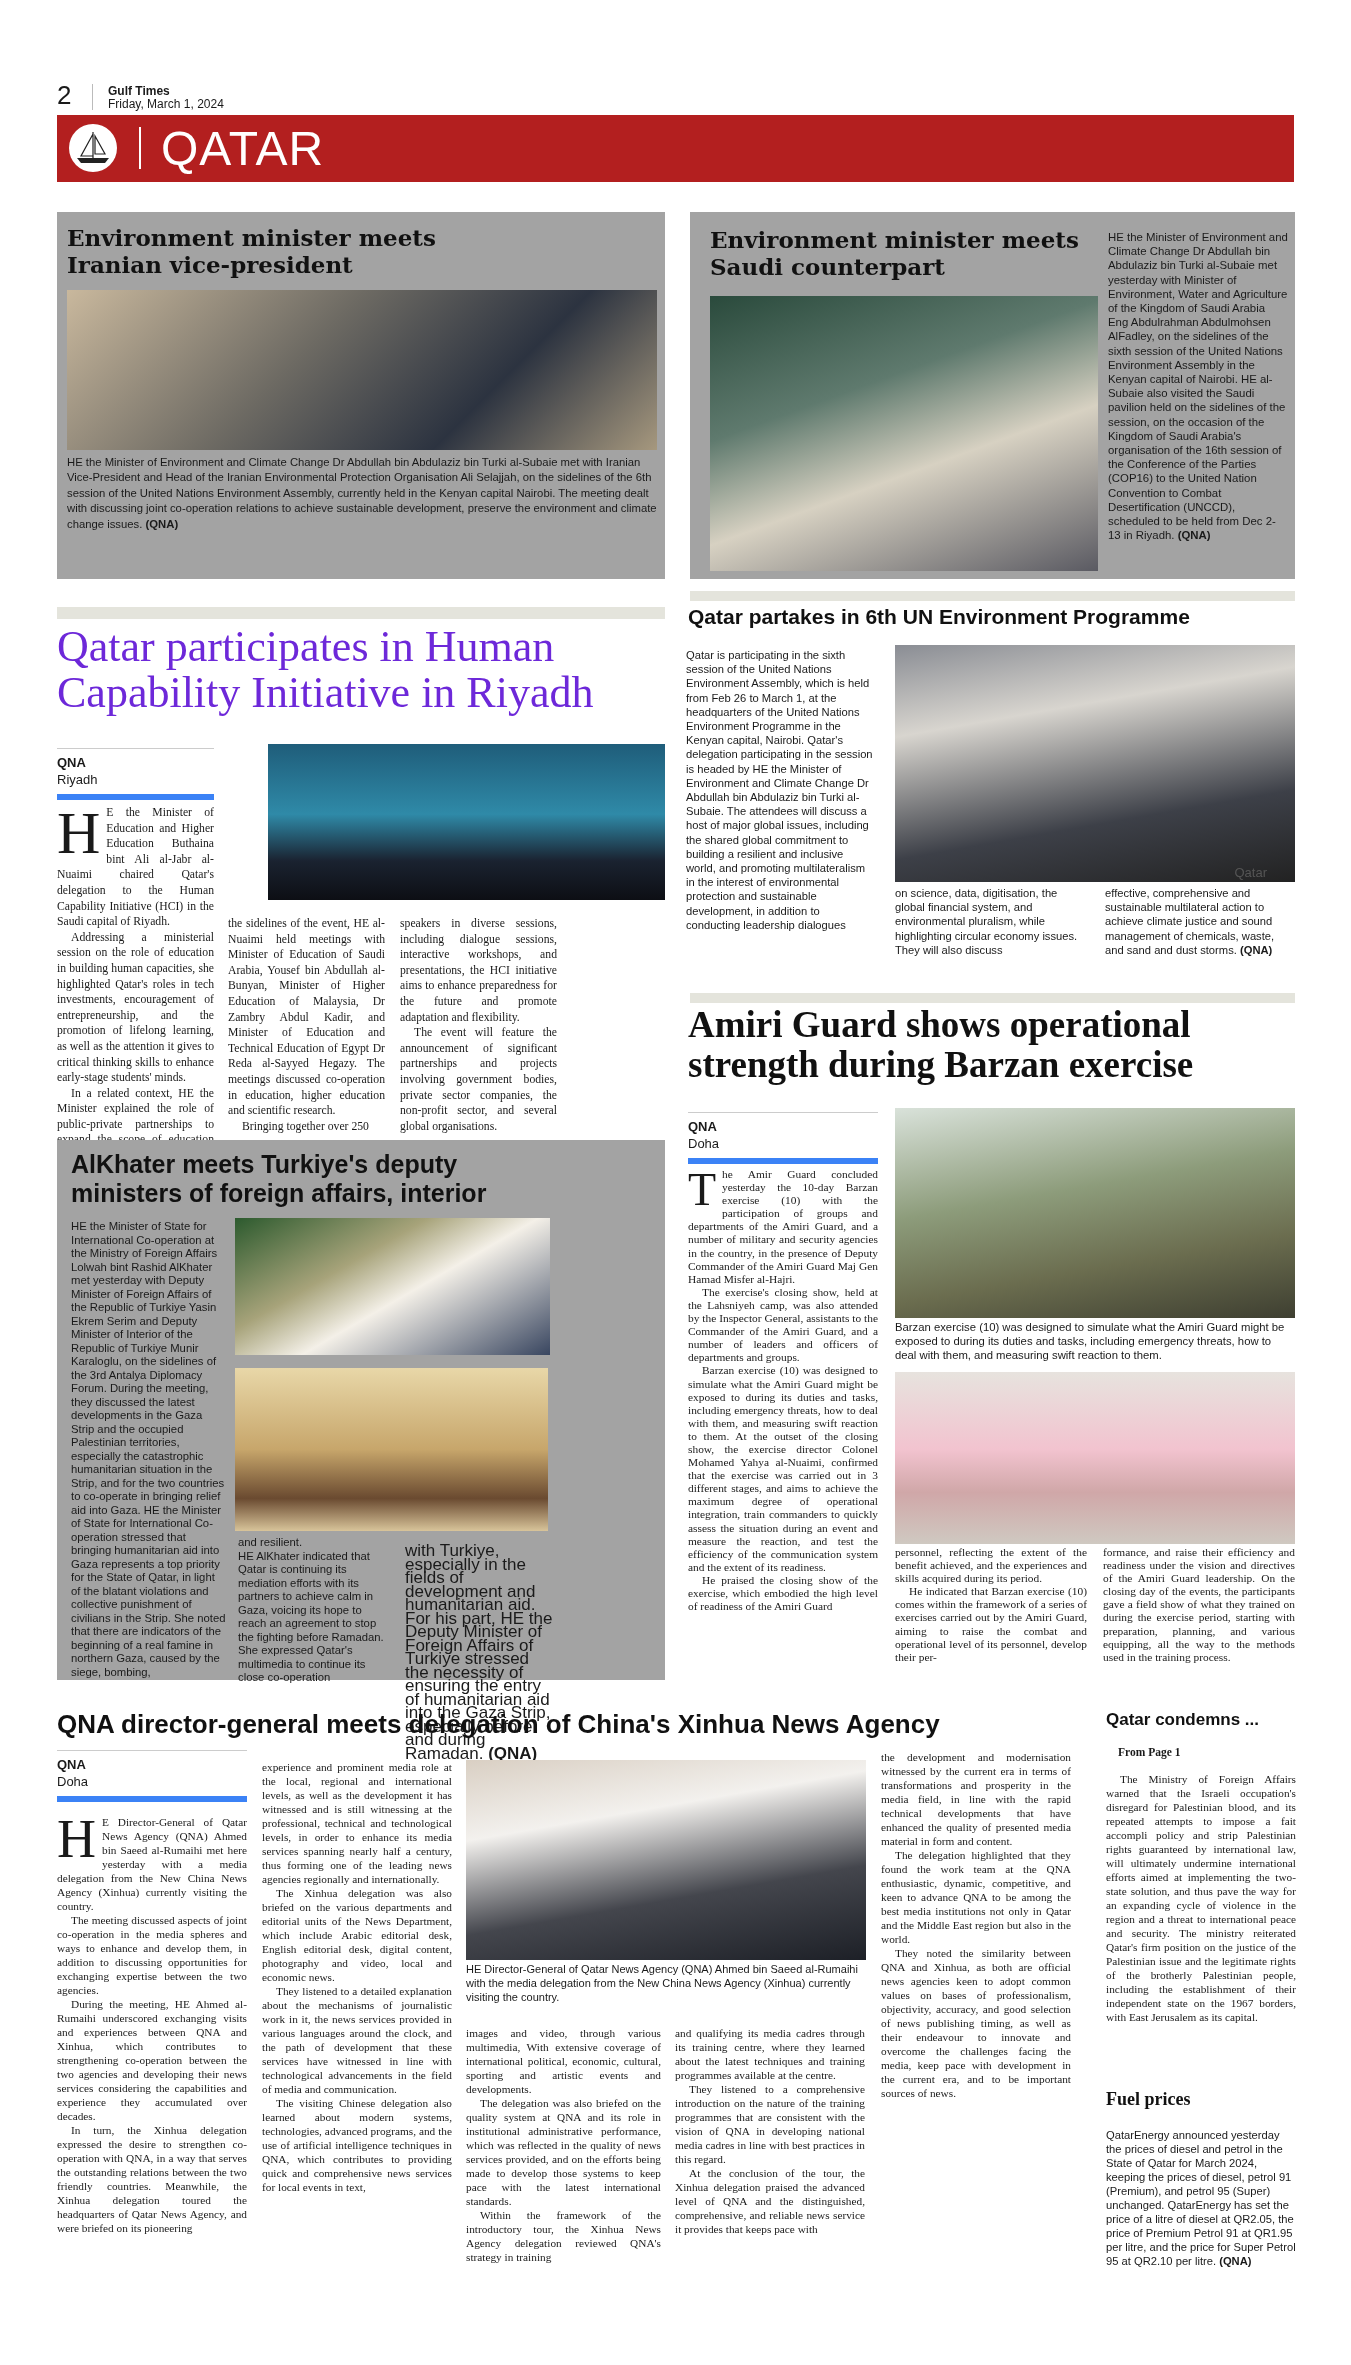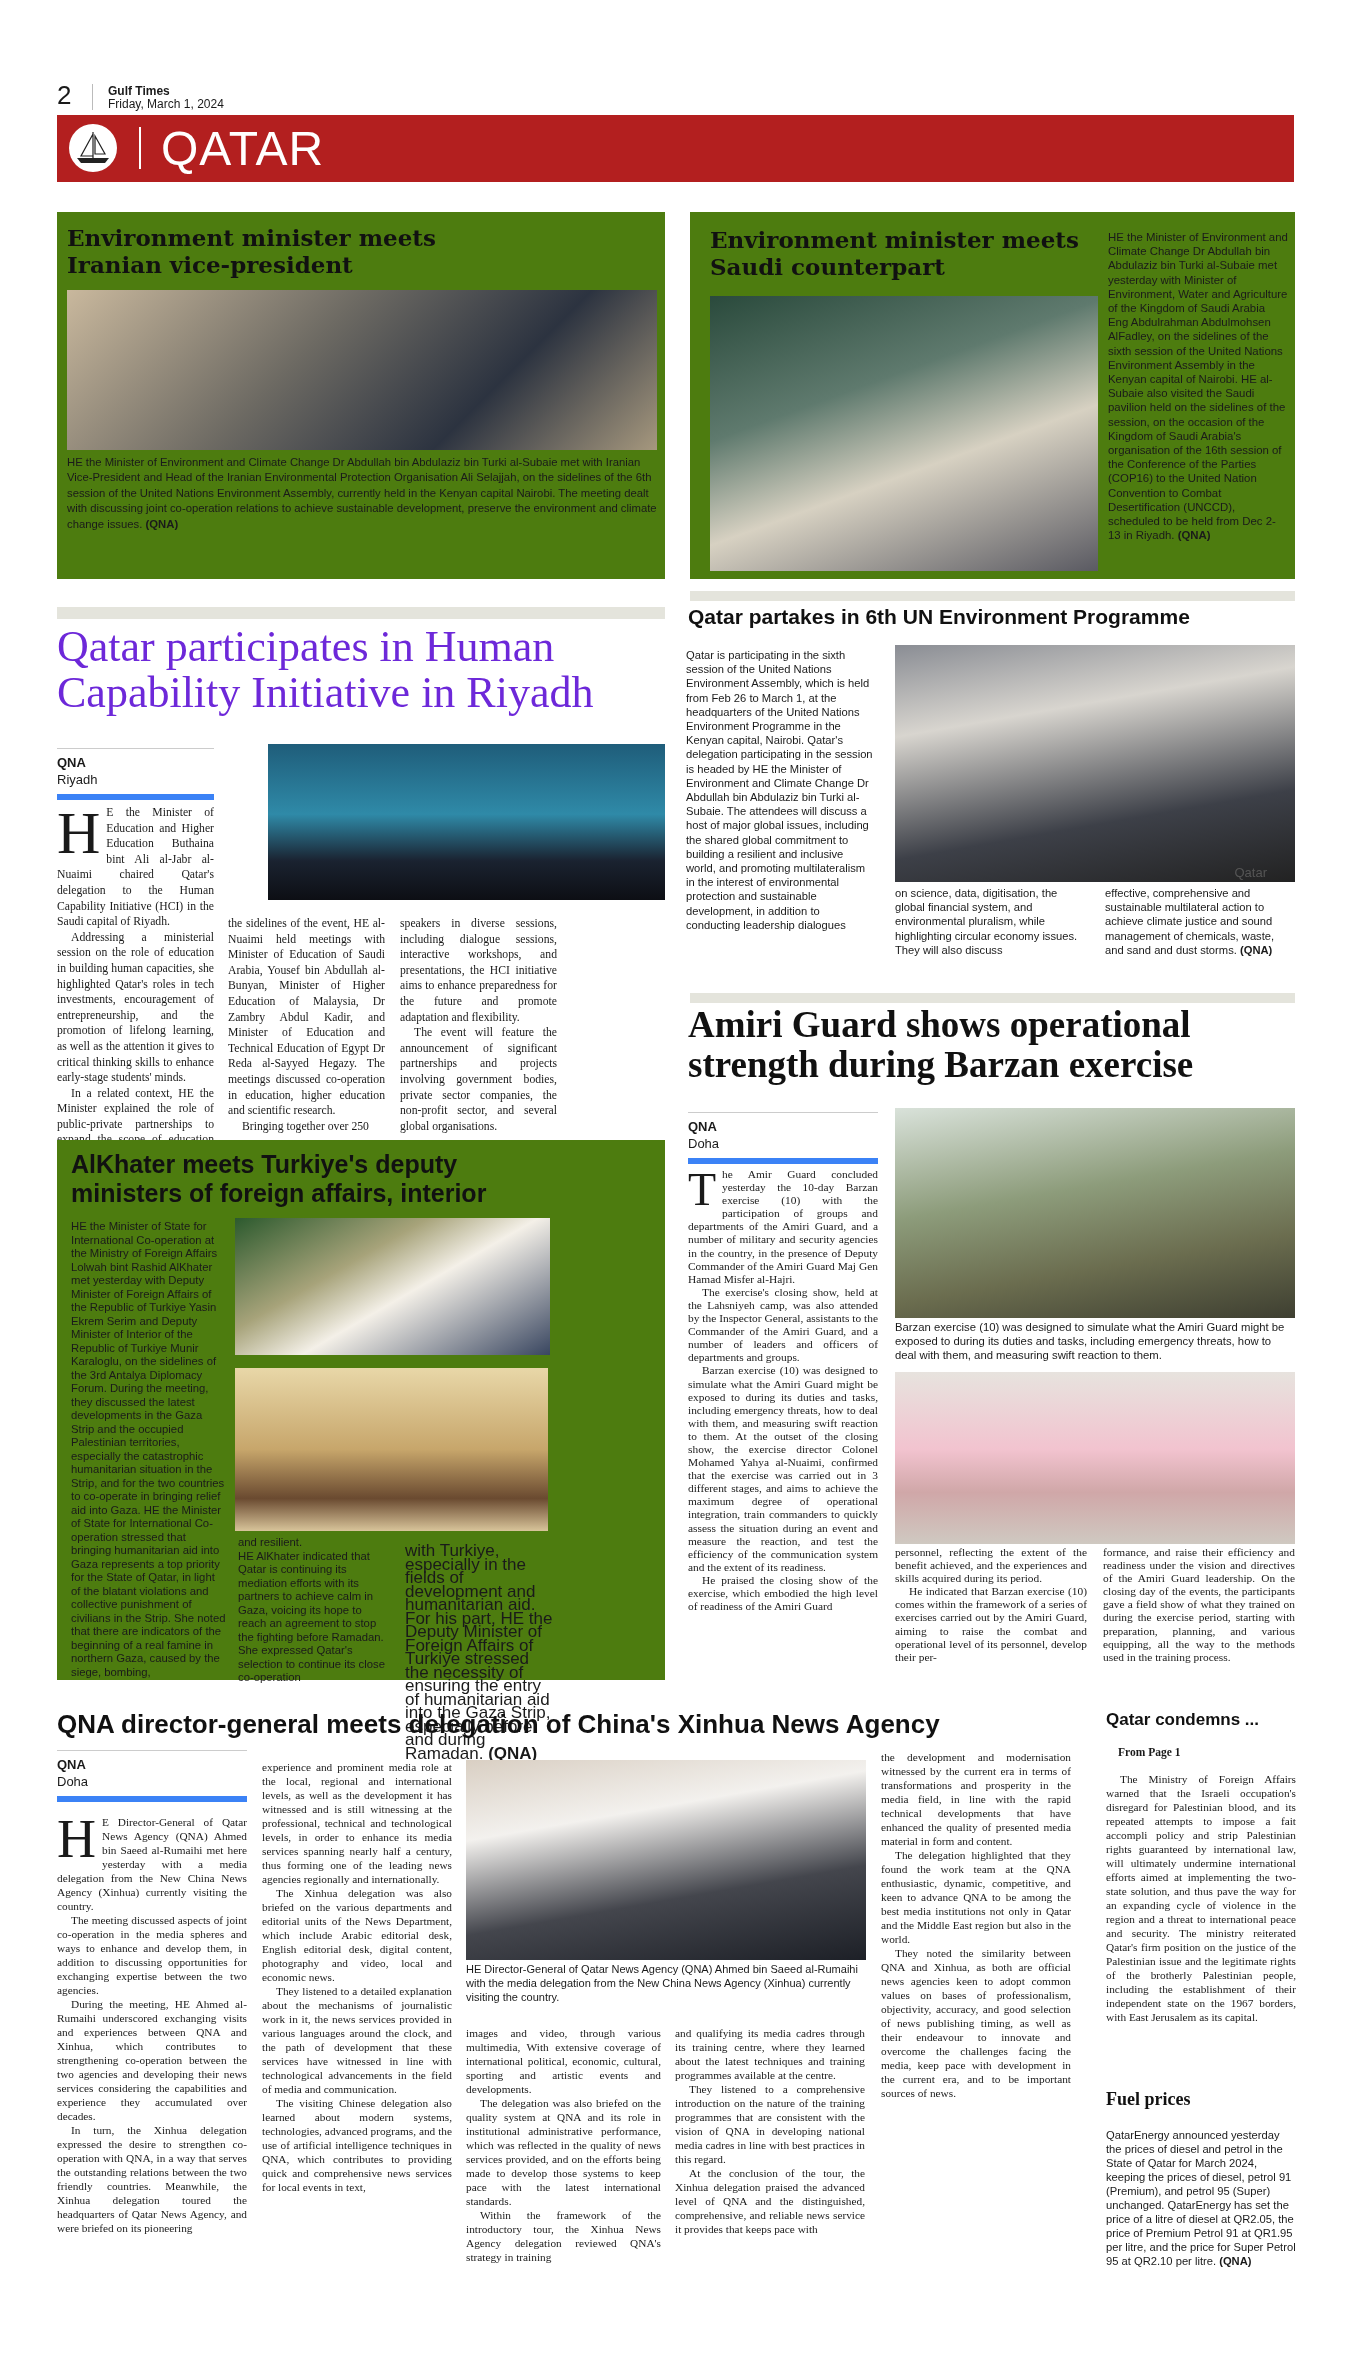--- a/index.html
+++ b/index.html
@@ -9,21 +9,21 @@
 .sans{font-family:"Liberation Sans",sans-serif}
 .serif{font-family:"Liberation Serif",serif}
 .hdr-num{left:57px;top:80px;font:26px "Liberation Sans",sans-serif}
 .hdr-sep{left:92px;top:84px;width:1px;height:26px;background:#bbb}
 .hdr-pub{left:108px;top:84px;font:bold 12px "Liberation Sans",sans-serif}
 .hdr-date{left:108px;top:97px;font:12px "Liberation Sans",sans-serif}
 .banner{left:57px;top:115px;width:1237px;height:67px;background:#b31f1f}
 .banner .logo{position:absolute;left:12px;top:9px;width:48px;height:48px;border-radius:50%;background:#fff}
 .banner .bar{position:absolute;left:82px;top:12px;width:2px;height:42px;background:#fff}
 .banner .title{position:absolute;left:104px;top:6px;color:#fff;font:48px "Liberation Sans",sans-serif;letter-spacing:1px}
-.box{background:#4d7c0f}
+.box{background:#a3a3a3}
 .photo{background:#8a8f8c;overflow:hidden}
 .hl-slab{font-family:"DejaVu Serif",serif;font-weight:bold;color:#111}
 .cap{font:11.3px/15.4px "Liberation Sans",sans-serif;color:#1a1a1a}
 .body{font:11.7px/15.6px "Liberation Serif",serif;text-align:justify;hyphens:auto}
 .body p{text-indent:14px}
 .body p.first{text-indent:0}
 .drop{float:left;font:60px/48px "Liberation Serif",serif;margin:4px 6px 0 0}
 .byline{border-top:1px solid #ccc;border-bottom:6px solid #3b82f6;padding:6px 0}
 .byline b{font:bold 13px "Liberation Sans",sans-serif;display:block}
 .byline span{font:13px "Liberation Sans",sans-serif}
@@ -105,21 +105,21 @@
 </div>
 
 <div class="abs box" style="left:57px;top:1140px;width:608px;height:540px">
   <div class="abs hl-slab" style="left:14px;top:10px;width:470px;font-family:'Liberation Sans',sans-serif;font-size:25px;line-height:29px">AlKhater meets Turkiye's deputy ministers of foreign affairs, interior</div>
   <div class="abs cap" style="left:14px;top:80px;width:155px;font-size:11.3px;line-height:13.5px">HE the Minister of State for International Co-operation at the Ministry of Foreign Affairs Lolwah bint Rashid AlKhater met yesterday with Deputy Minister of Foreign Affairs of the Republic of Turkiye Yasin Ekrem Serim and Deputy Minister of Interior of the Republic of Turkiye Munir Karaloglu, on the sidelines of the 3rd Antalya Diplomacy Forum. During the meeting, they discussed the latest developments in the Gaza Strip and the occupied Palestinian territories, especially the catastrophic humanitarian situation in the Strip, and for the two countries to co-operate in bringing relief aid into Gaza. HE the Minister of State for International Co-operation stressed that bringing humanitarian aid into Gaza represents a top priority for the State of Qatar, in light of the blatant violations and collective punishment of civilians in the Strip. She noted that there are indicators of the beginning of a real famine in northern Gaza, caused by the siege, bombing,</div>
   <div class="abs photo grad5" style="left:178px;top:78px;width:315px;height:137px"></div>
   <div class="abs photo grad6" style="left:178px;top:228px;width:313px;height:163px"></div>
   <div class="abs cap" style="left:181px;top:396px;width:150px;font-size:11.3px;line-height:13.5px">
     <div>and resilient.</div>
     <div>HE AlKhater indicated that Qatar is continuing its mediation efforts with its partners to achieve calm in Gaza, voicing its hope to reach an agreement to stop the fighting before Ramadan.</div>
-    <div>She expressed Qatar's selection to continue its close co-operation</div>
+    <div>She expressed Qatar's multimedia to continue its close co-operation</div>
   </div>
   <div class="abs cap" style="left:348px;top:404px;width:150px;font-size:17px;line-height:13.5px">
     <span>with Turkiye, especially in the fields of development and humanitarian aid. For his part, HE the Deputy Minister of Foreign Affairs of Turkiye stressed the necessity of ensuring the entry of humanitarian aid into the Gaza Strip, especially before and during Ramadan.</span> <b>(QNA)</b>
   </div>
 </div>
 
 <div class="abs rule" style="left:690px;top:993px;width:605px;height:10px"></div>
 <div class="abs serif" style="left:688px;top:1005px;width:620px;font-size:37px;line-height:40px;font-weight:bold;color:#111">Amiri Guard shows operational strength during Barzan exercise</div>
 <div class="abs byline" style="left:688px;top:1112px;width:190px">
   <b>QNA</b><span>Doha</span>

